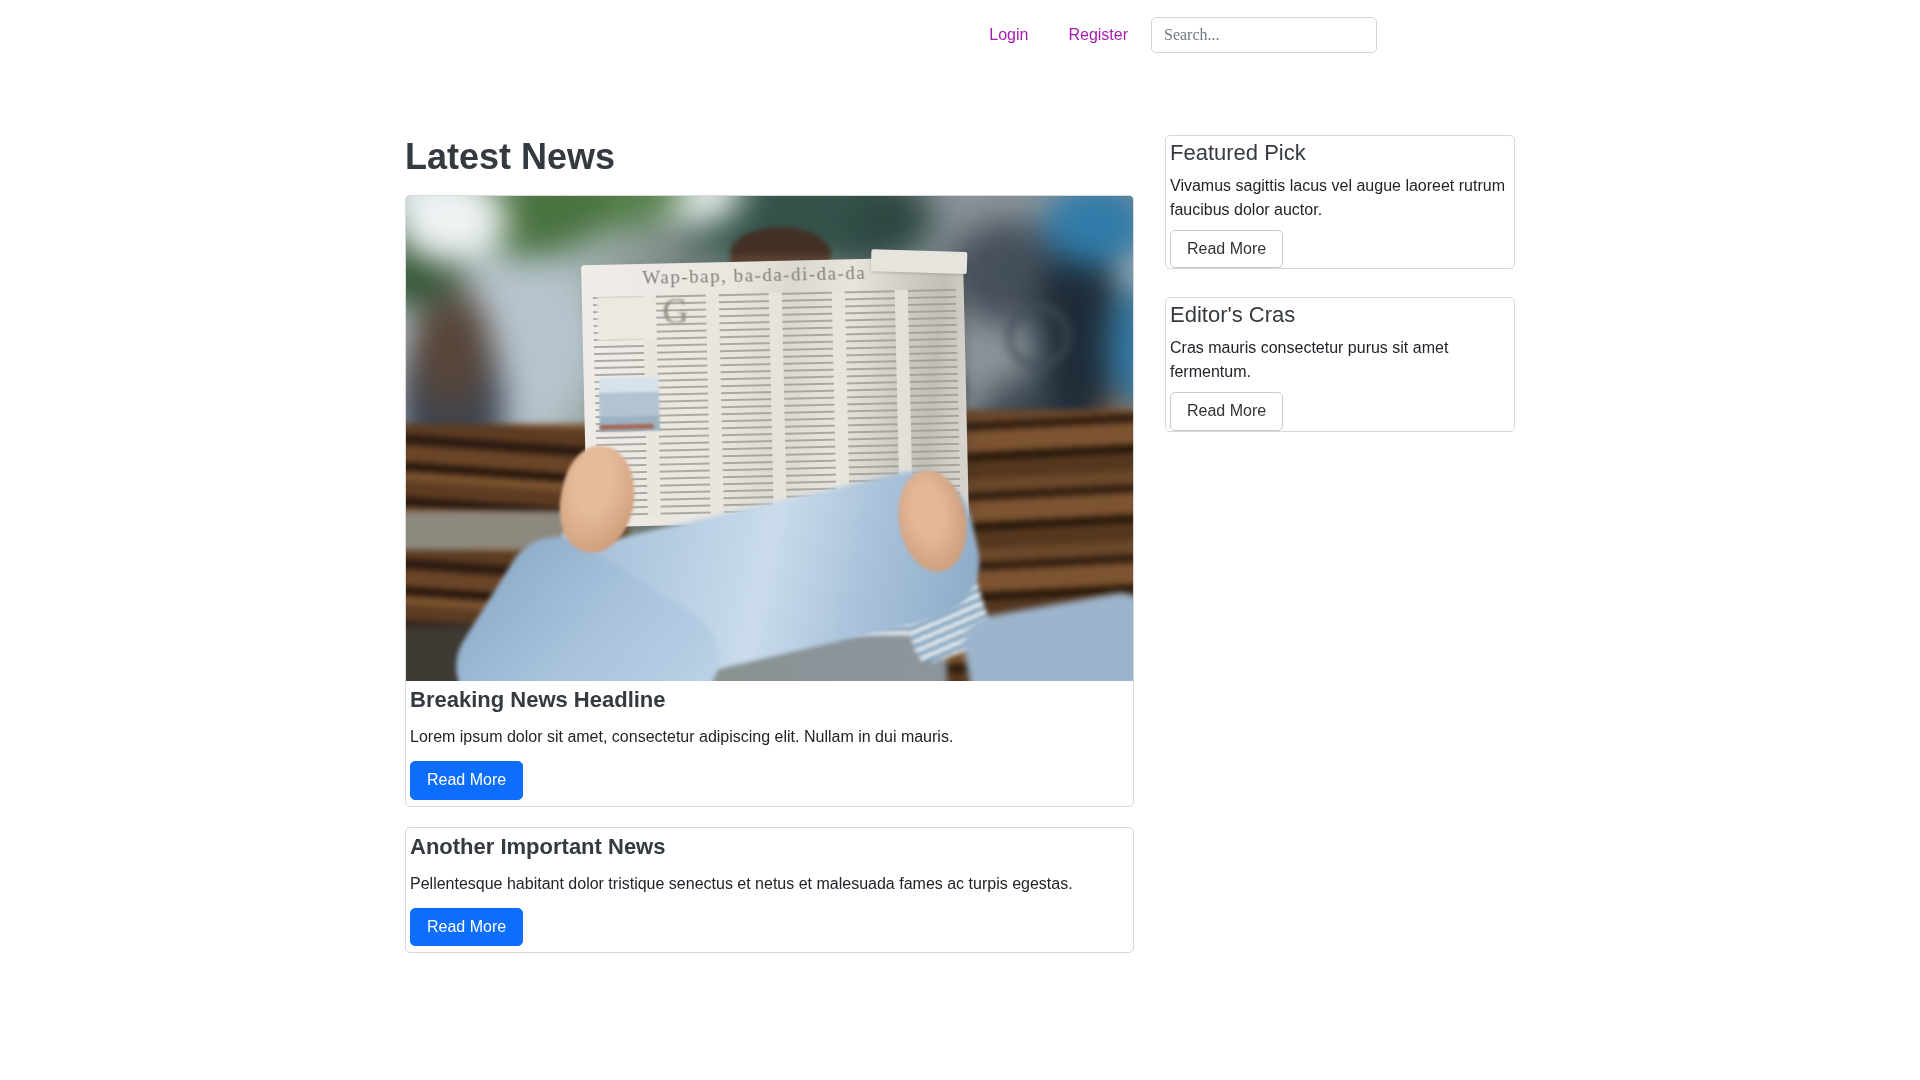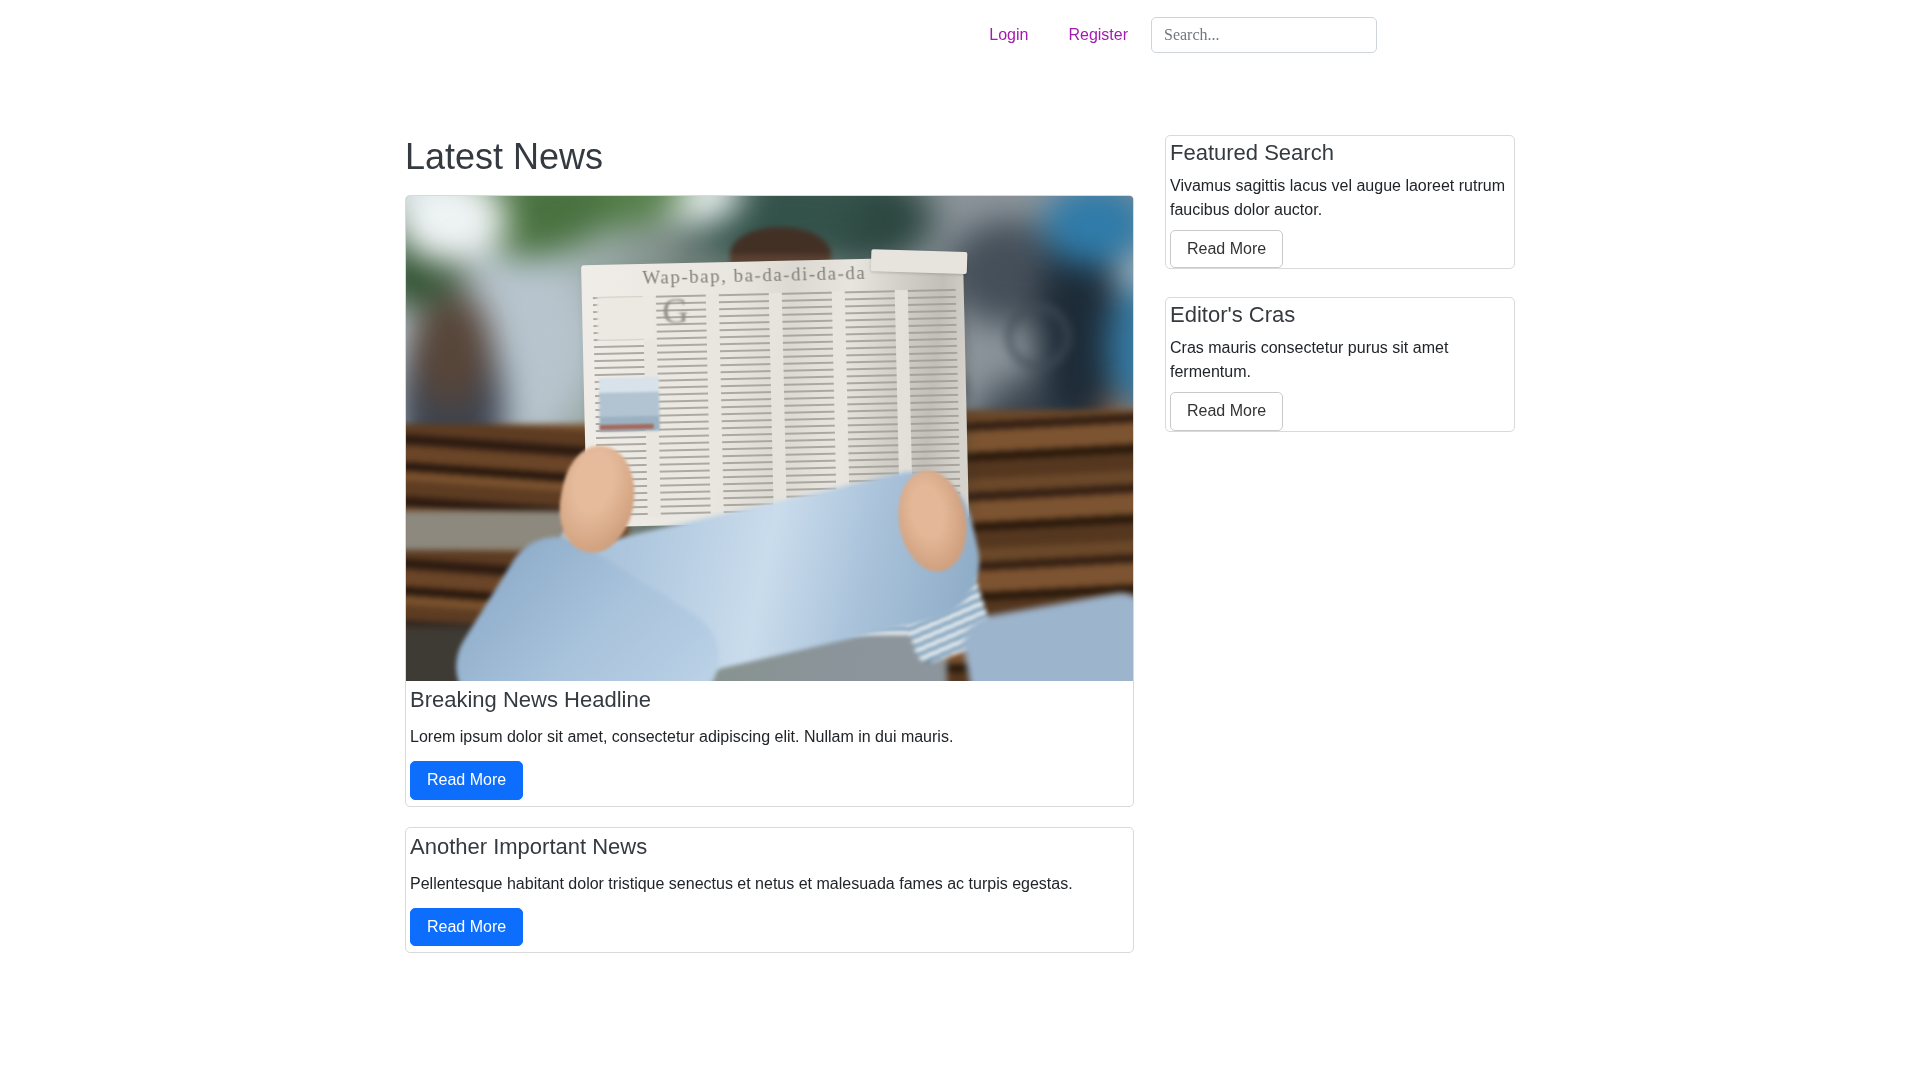--- a/index.html
+++ b/index.html
@@ -20,25 +20,25 @@
   .search-input {
     margin-left:23px; width:226px; height:36px;
     border:1px solid #ced4da; border-radius:5px;
     padding:0 12px; font-size:16px; font-family:Liberation Serif, serif; color:#212529; outline:none;
   }
   .search-input::placeholder { color:#71787f; }
   
   main { width:1110px; margin:65px auto 0; display:flex; gap:31px; align-items:flex-start; padding-bottom:60px; }
   .col-main { width:729px; }
   .col-side { width:350px; }
-  .section-heading { font-size:36px; font-weight:400; line-height:1.2; margin:0 0 17px; color:#343a40; }
+  .section-heading { font-size:36px; font-weight:700; line-height:1.2; margin:0 0 17px; color:#343a40; }
   .card { background:#fff; border:1px solid #d9d9d9; border-radius:5px; overflow:hidden; }
   .main-card { margin-bottom:20px; }
   .card-body { padding:6px 4px 2px; }
-  .article-title { font-size:22px; font-weight:400; margin:0 0 12px; color:#343a40; }
+  .article-title { font-size:22px; font-weight:700; margin:0 0 12px; color:#343a40; }
   .article-text { font-size:16px; line-height:1.5; margin:0 0 6px; color:#212529; }
   .btn { font-size:16px; font-family:inherit; border-radius:5px; padding:7px 16px; cursor:pointer; line-height:1.4; }
   .btn-primary { background:#0d6efd; border:1px solid #0d6efd; color:#fff; margin:6px 0 4px; }
   .side-card { margin-bottom:28px; }
   .side-card .card-body { padding:4px 4px 0; }
   .side-title { font-size:22px; font-weight:400; margin:0 0 8px; color:#343a40; }
   .side-text { font-size:16px; line-height:1.5; margin:0 0 8px; color:#212529; }
   .btn-light { background:#fff; border:1px solid #c9c9c9; color:#333; margin:0; }
   
   .photo { position:relative; width:100%; height:485px; overflow:hidden; background:#8a9298; }
@@ -170,21 +170,21 @@
         <p class="article-text">Pellentesque habitant dolor tristique senectus et netus et malesuada fames ac turpis egestas.</p>
         <button class="btn btn-primary">Read More</button>
       </div>
     </article>
   </section>
 
   <aside class="col-side">
 
     <div class="card side-card">
       <div class="card-body">
-        <h5 class="side-title">Featured Search</h5>
+        <h5 class="side-title">Featured Pick</h5>
         <p class="side-text">Vivamus sagittis lacus vel augue laoreet rutrum faucibus dolor auctor.</p>
         <button class="btn btn-light">Read More</button>
       </div>
     </div>
 
     <div class="card side-card">
       <div class="card-body">
         <h5 class="side-title">Editor's Cras</h5>
         <p class="side-text">Cras mauris consectetur purus sit amet fermentum.</p>
         <button class="btn btn-light">Read More</button>

